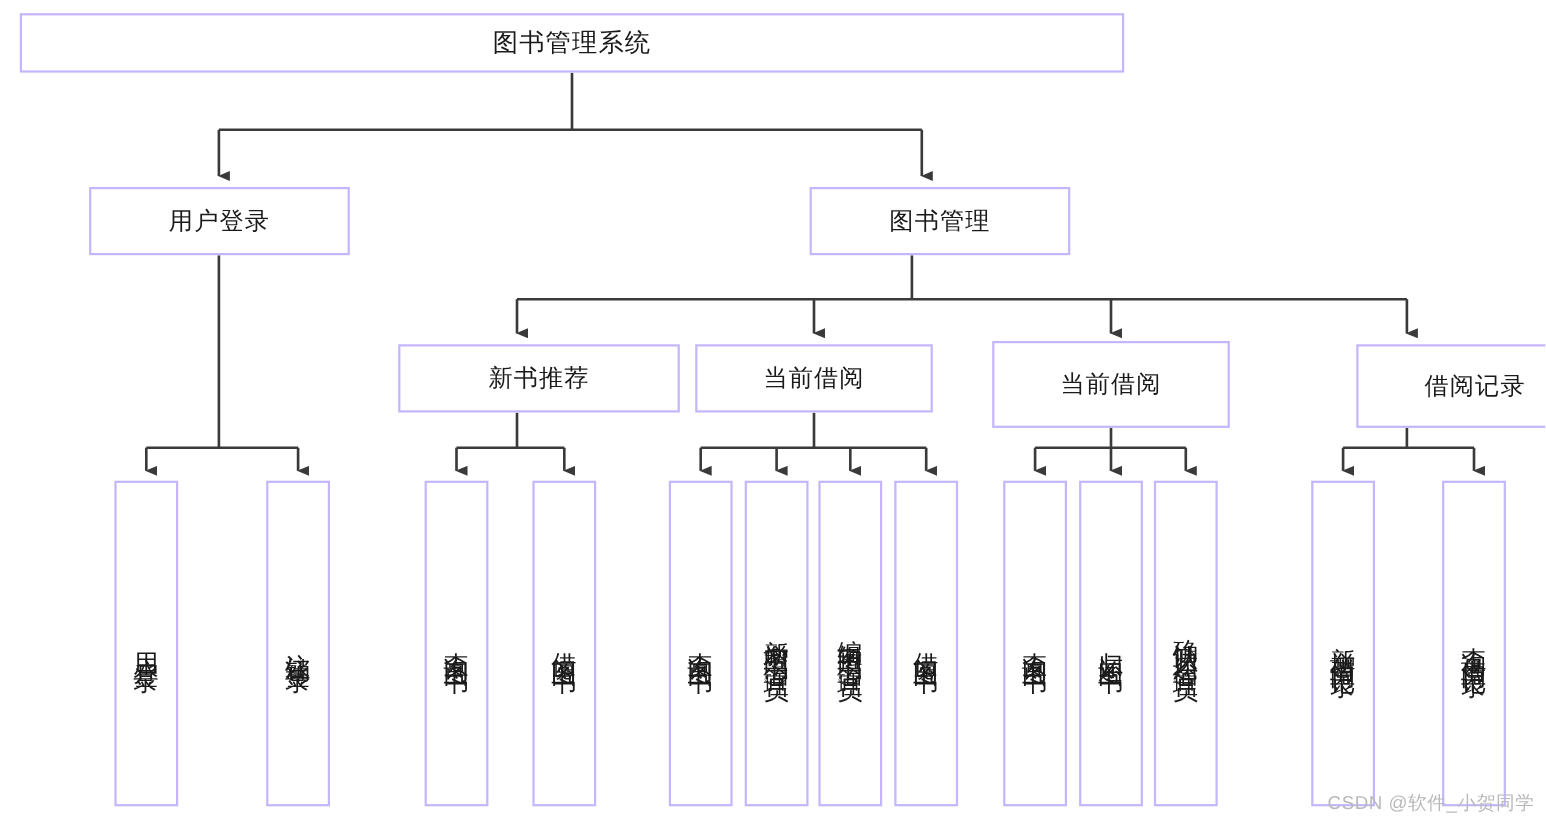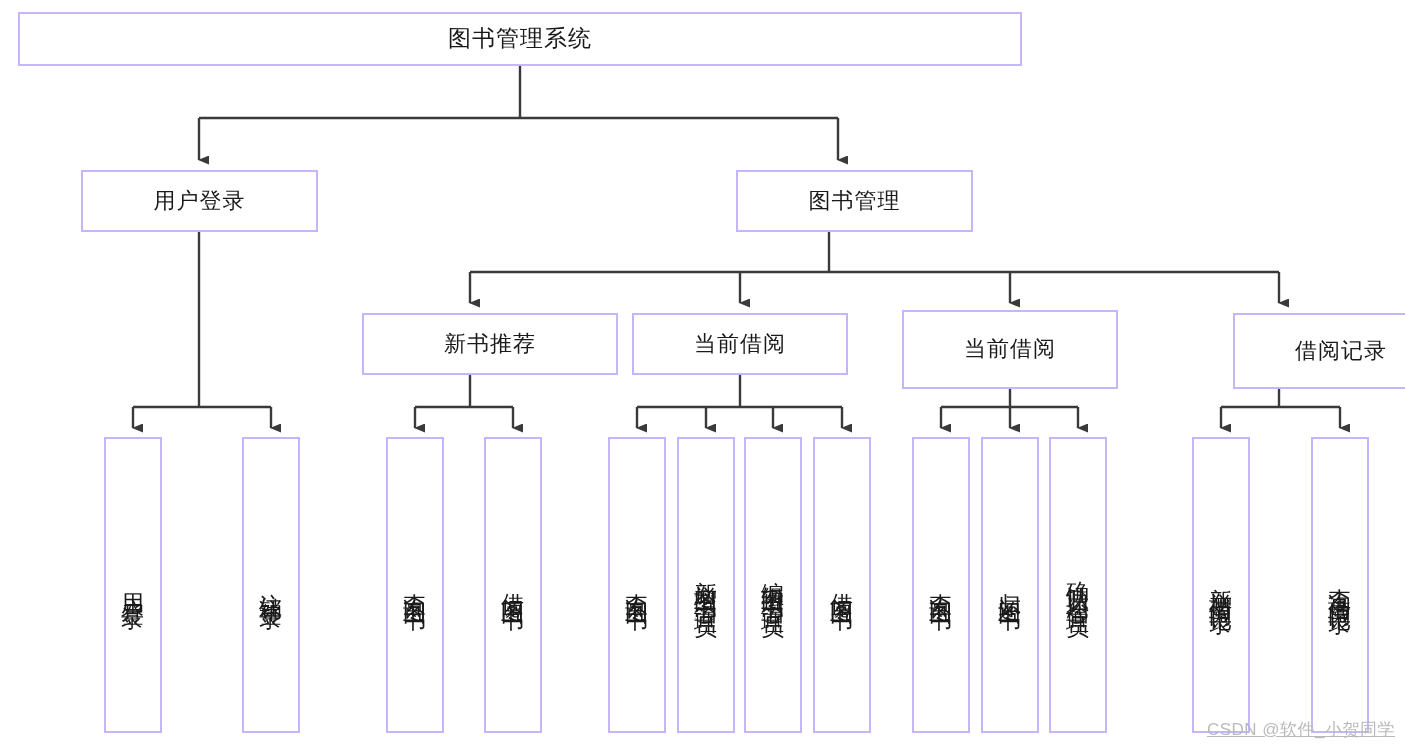--- a/index.html
+++ b/index.html
@@ -62,21 +62,20 @@
     pointer-events: none;
   }
   .watermark {
     position: absolute;
     right: 10px;
     bottom: 6px;
     font-size: 17px;
     color: #b9b9b9;
     white-space: nowrap;
     letter-spacing: 0.5px;
-    text-decoration: underline;
   }
 </style>
 </head>
 <body>
 
 <div id="canvas">
 
   <svg class="edges" viewBox="0 0 1405 747" xmlns="http://www.w3.org/2000/svg">
     <defs>
       <marker id="arrow" markerWidth="9" markerHeight="11" refX="4.5" refY="10" orient="auto" markerUnits="userSpaceOnUse">

